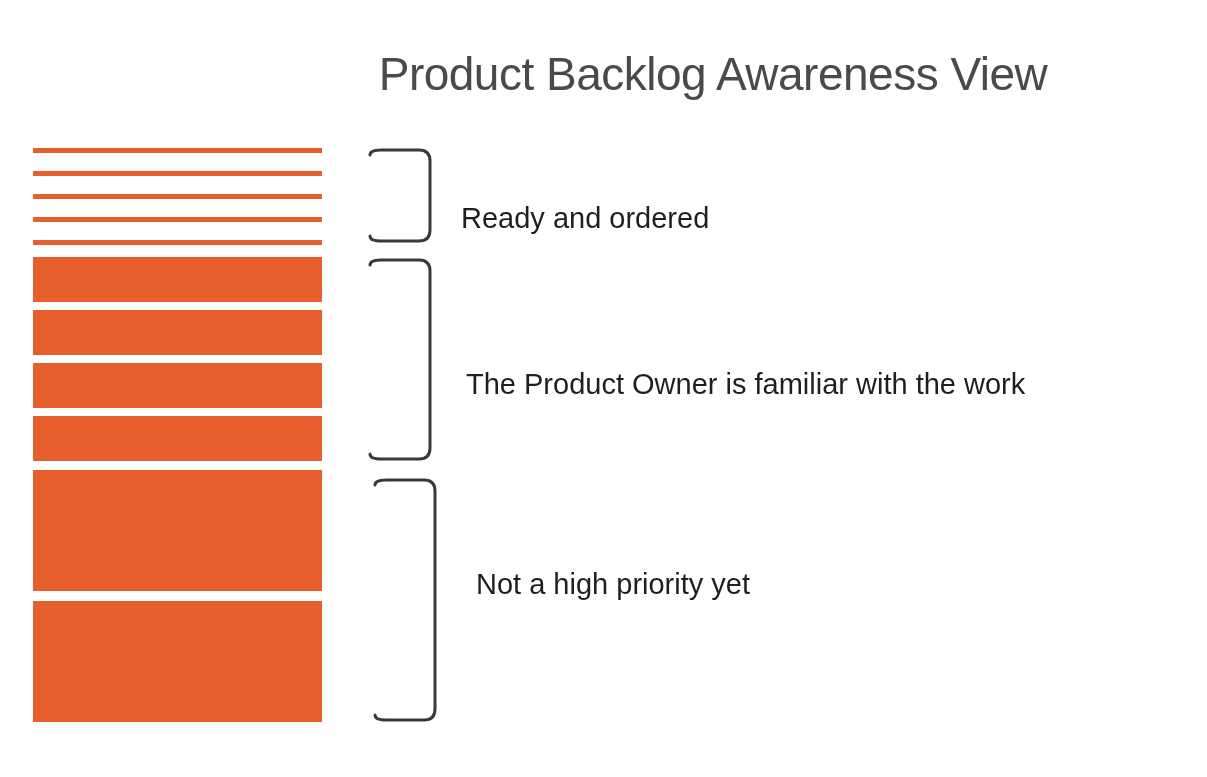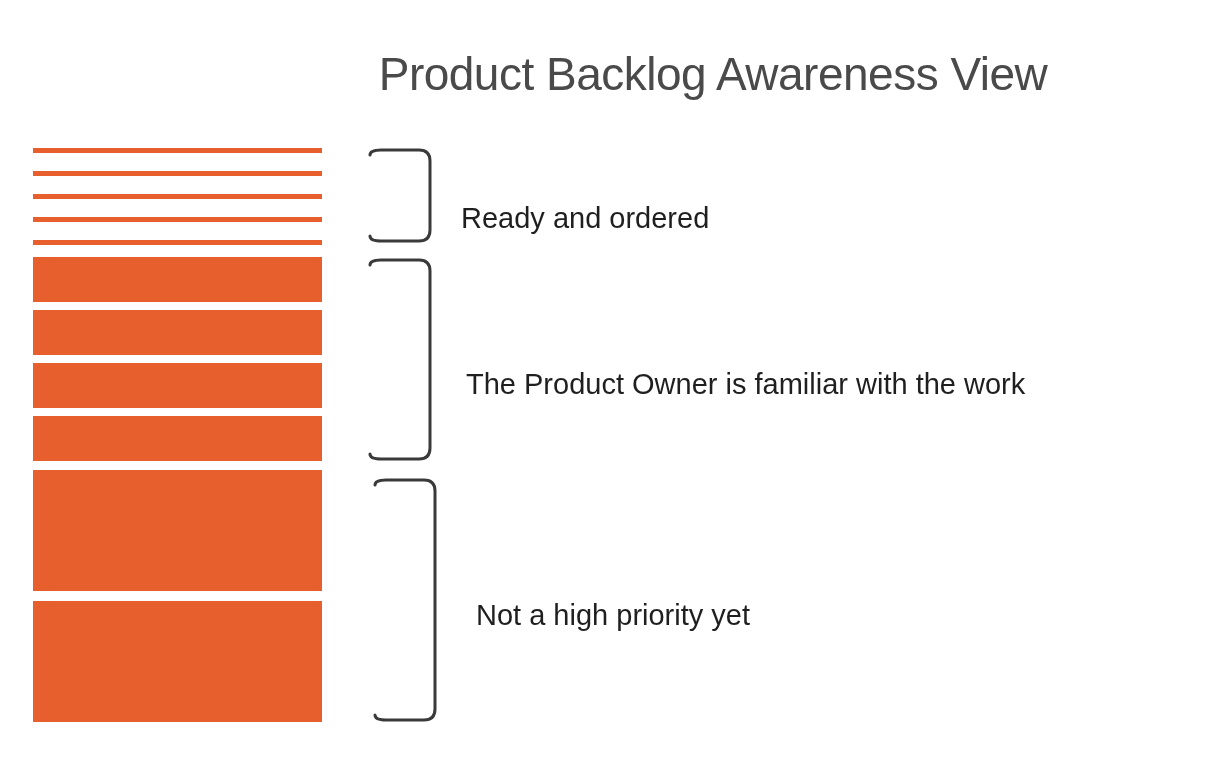--- a/index.html
+++ b/index.html
@@ -73,21 +73,21 @@
   
   .section-label {
     position: absolute;
     font-size: 29px;
     color: var(--label-dark, #1f1f1f);
     line-height: 40px;
     white-space: nowrap;
   }
   #label-ready    { left: 461px; top: 198px; }
   #label-familiar { left: 466px; top: 364px; }
-  #label-lowpri   { left: 476px; top: 595px; text-align: center; }
+  #label-lowpri   { left: 476px; top: 564px; text-align: center; }
 </style>
 </head>
 <body>
 
 <div id="canvas" style="--bar-orange: #e65f2d; --bracket-gray: #3a3a3a; --title-gray: #4a4a4a; --label-dark: #1f1f1f;">
 
   <h1 class="slide-title">Product Backlog Awareness View</h1>
 
   <div id="group-ready" class="stack-group">
       <div class="thin-line"></div>

